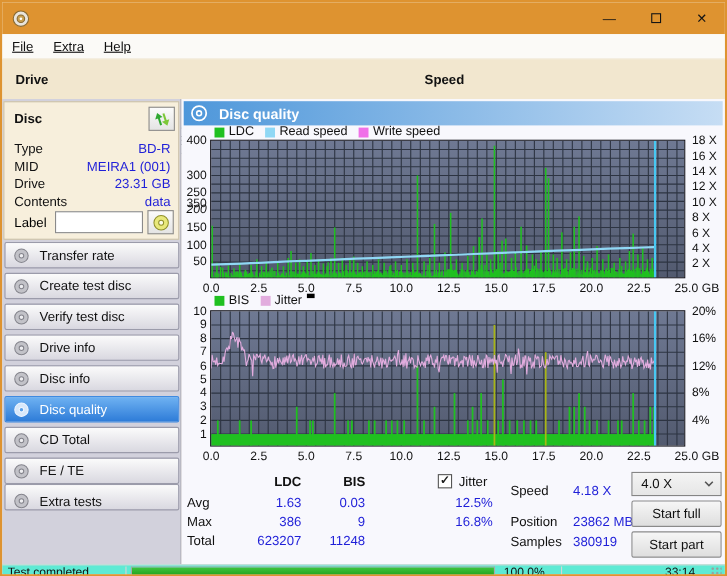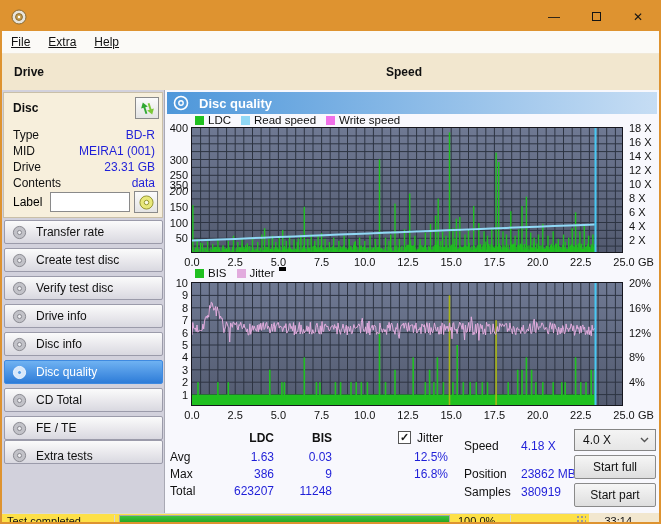--- a/index.html
+++ b/index.html
@@ -43,21 +43,21 @@
   .ax.r { text-align:right; }
   .ax.c { text-align:center; }
   
   .res-lbl { position:absolute; font-size:12px; color:#111; }
   .res-hdr { position:absolute; font-size:12px; font-weight:600; color:#111; text-align:right; }
   .res-val { position:absolute; font-size:12px; color:#1F1FD8; text-align:right; }
   .res-val.l { text-align:left; }
   #jitter-check { position:absolute; width:13px; height:13px; background:#fff; border:1px solid #555; font-size:11px; line-height:11px; text-align:center; color:#1a1a1a; font-weight:bold; }
   .ctl-btn { position:absolute; width:82px; height:24px; background:linear-gradient(#F6F6F6,#DEDEDE); border:1px solid #8a8a8a; border-radius:2px; display:flex; align-items:center; justify-content:center; font-size:12px; color:#111; }
   
-  #statusbar { position:absolute; left:0; top:511px; width:587px; height:9px; background:#fde047; border-top:1px solid #DADADA; font-size:11px; color:#111; }
+  #statusbar { position:absolute; left:0; top:511px; width:657px; height:9px; background:#5eead4; border-top:1px solid #DADADA; font-size:11px; color:#111; }
   .sb-sep { position:absolute; top:1px; width:1px; height:12px; background:#D5D5D5; }
   #progress { position:absolute; left:117px; top:1px; width:331px; height:10px; border:1px solid #A8A8A8; background:#fff; }
   #progress-fill { height:100%; background:linear-gradient(#3DC43D,#1E9E1E); }
   #grip { position:absolute; right:3px; top:1px; width:10px; height:10px;
     background-image:radial-gradient(circle at 2px 2px,#9a9a9a 1px,transparent 1.2px);
     background-size:4px 4px; }
 </style>
 </head>
 <body>
 

